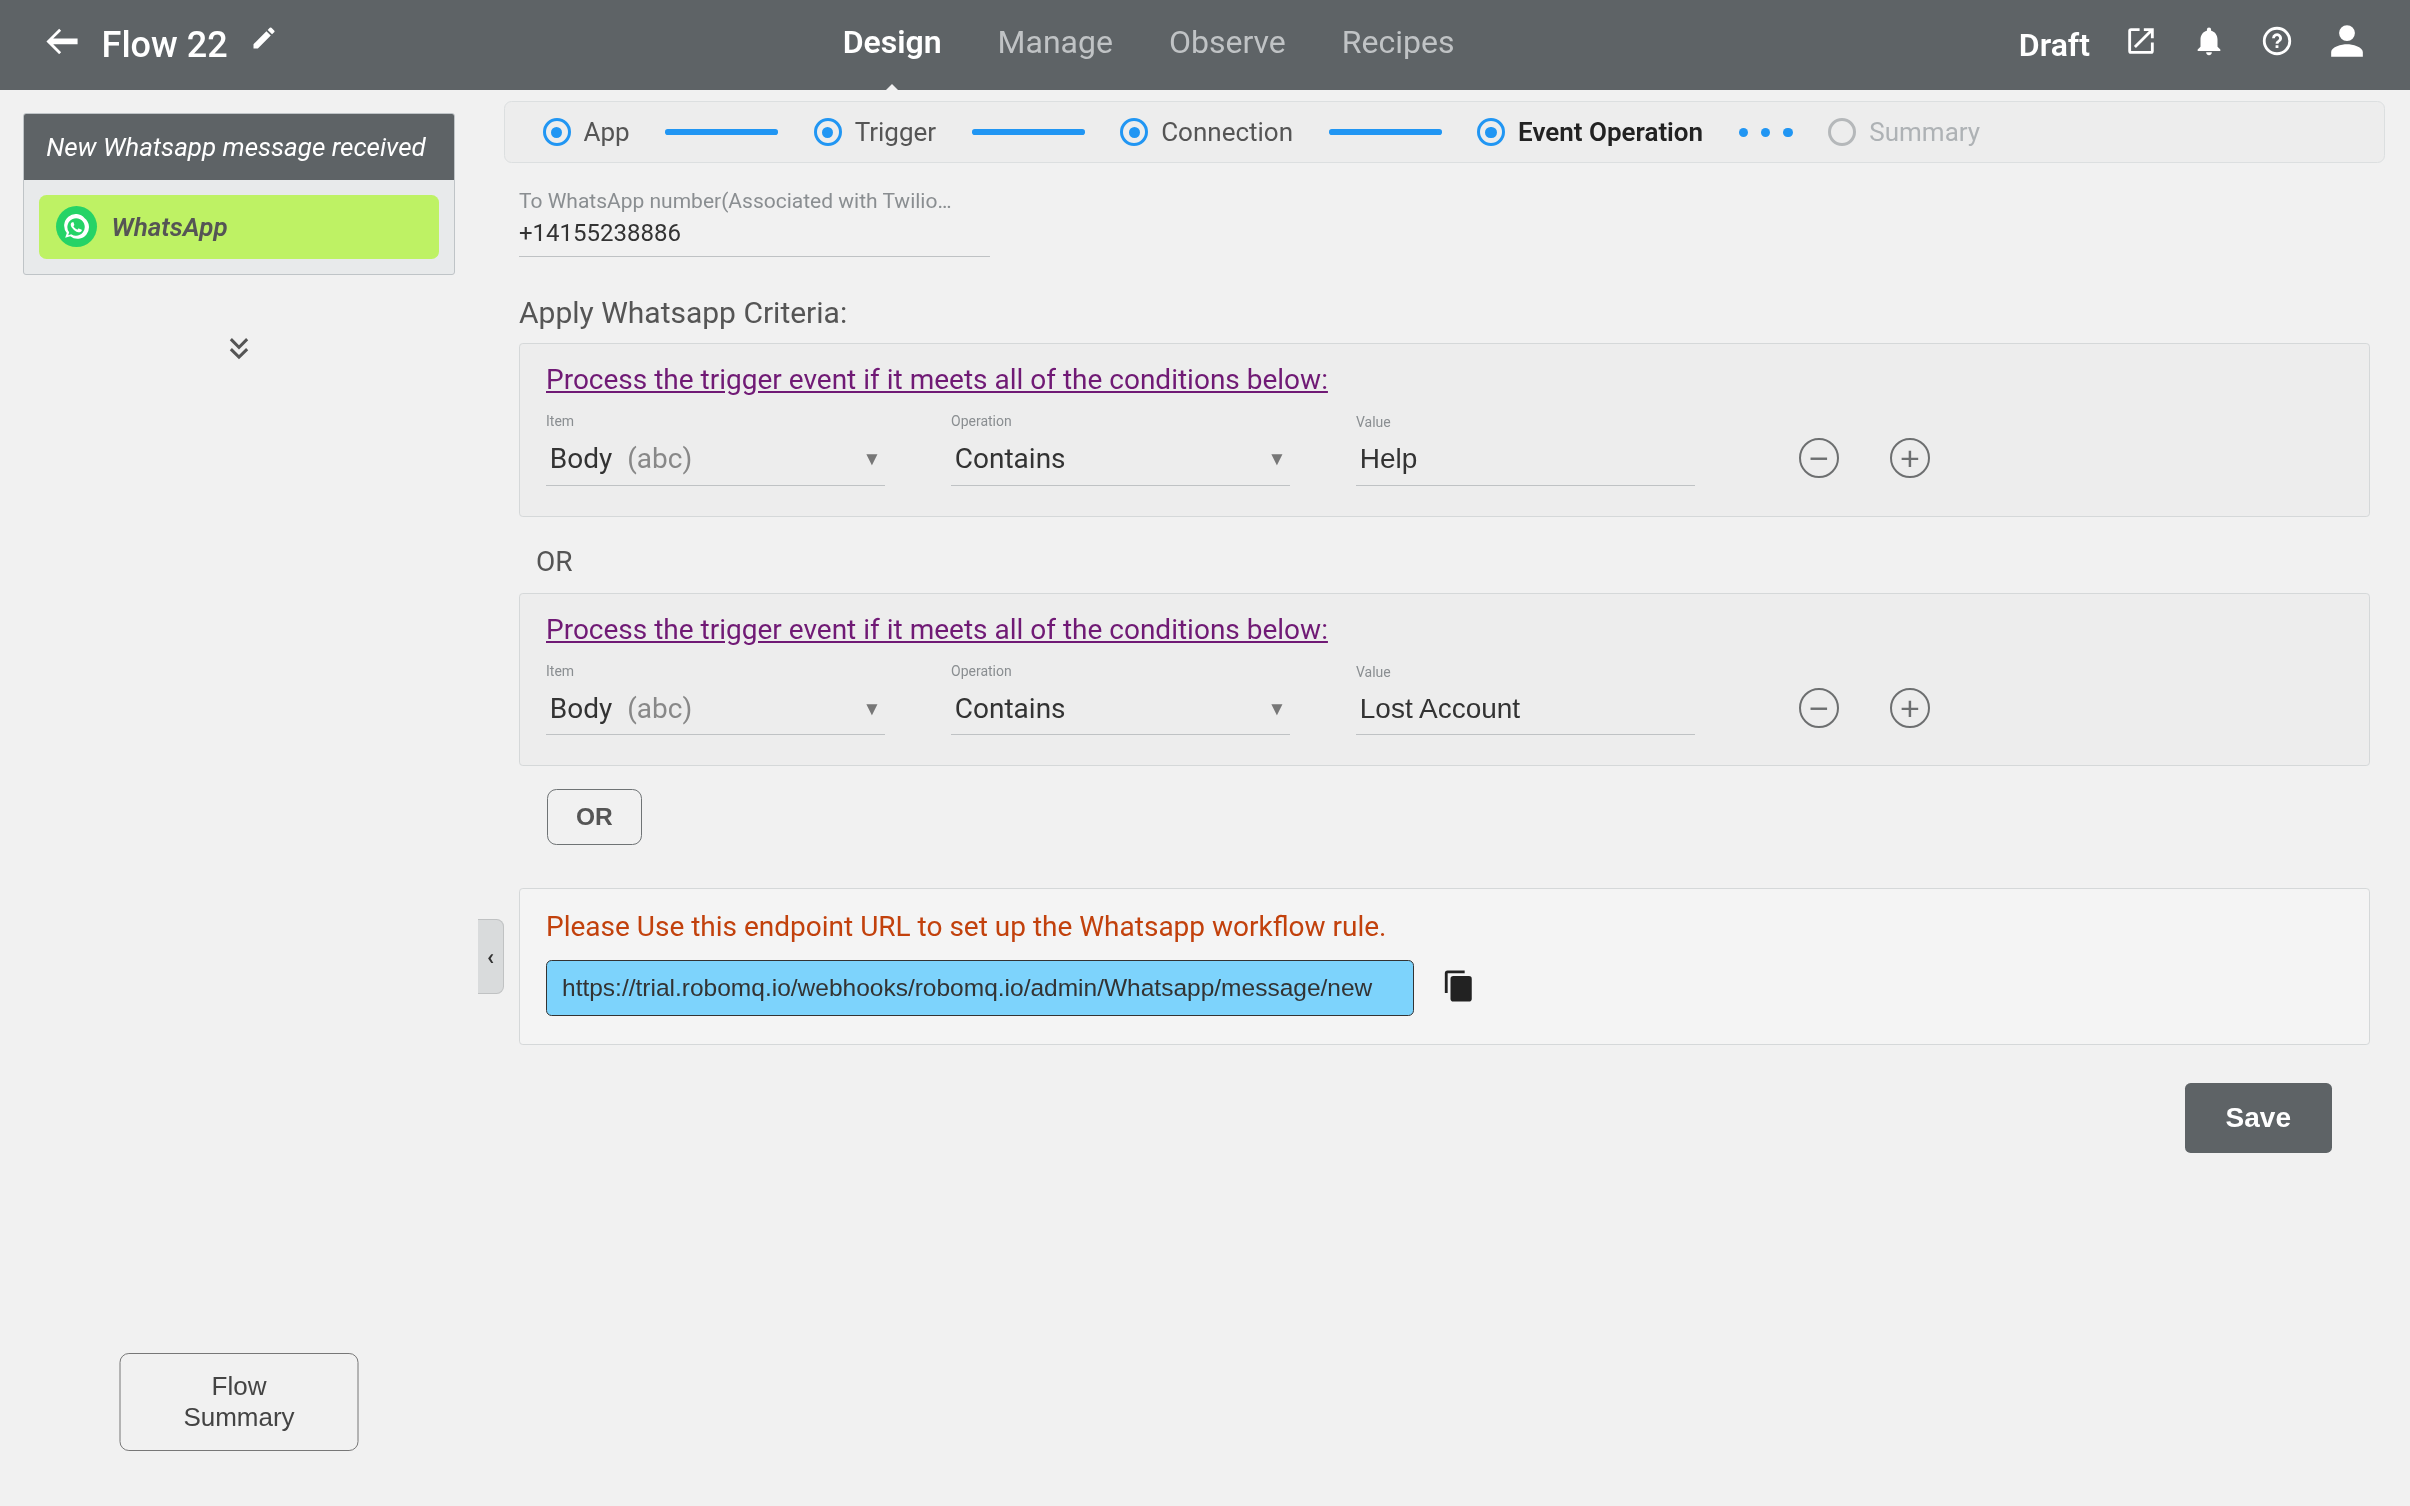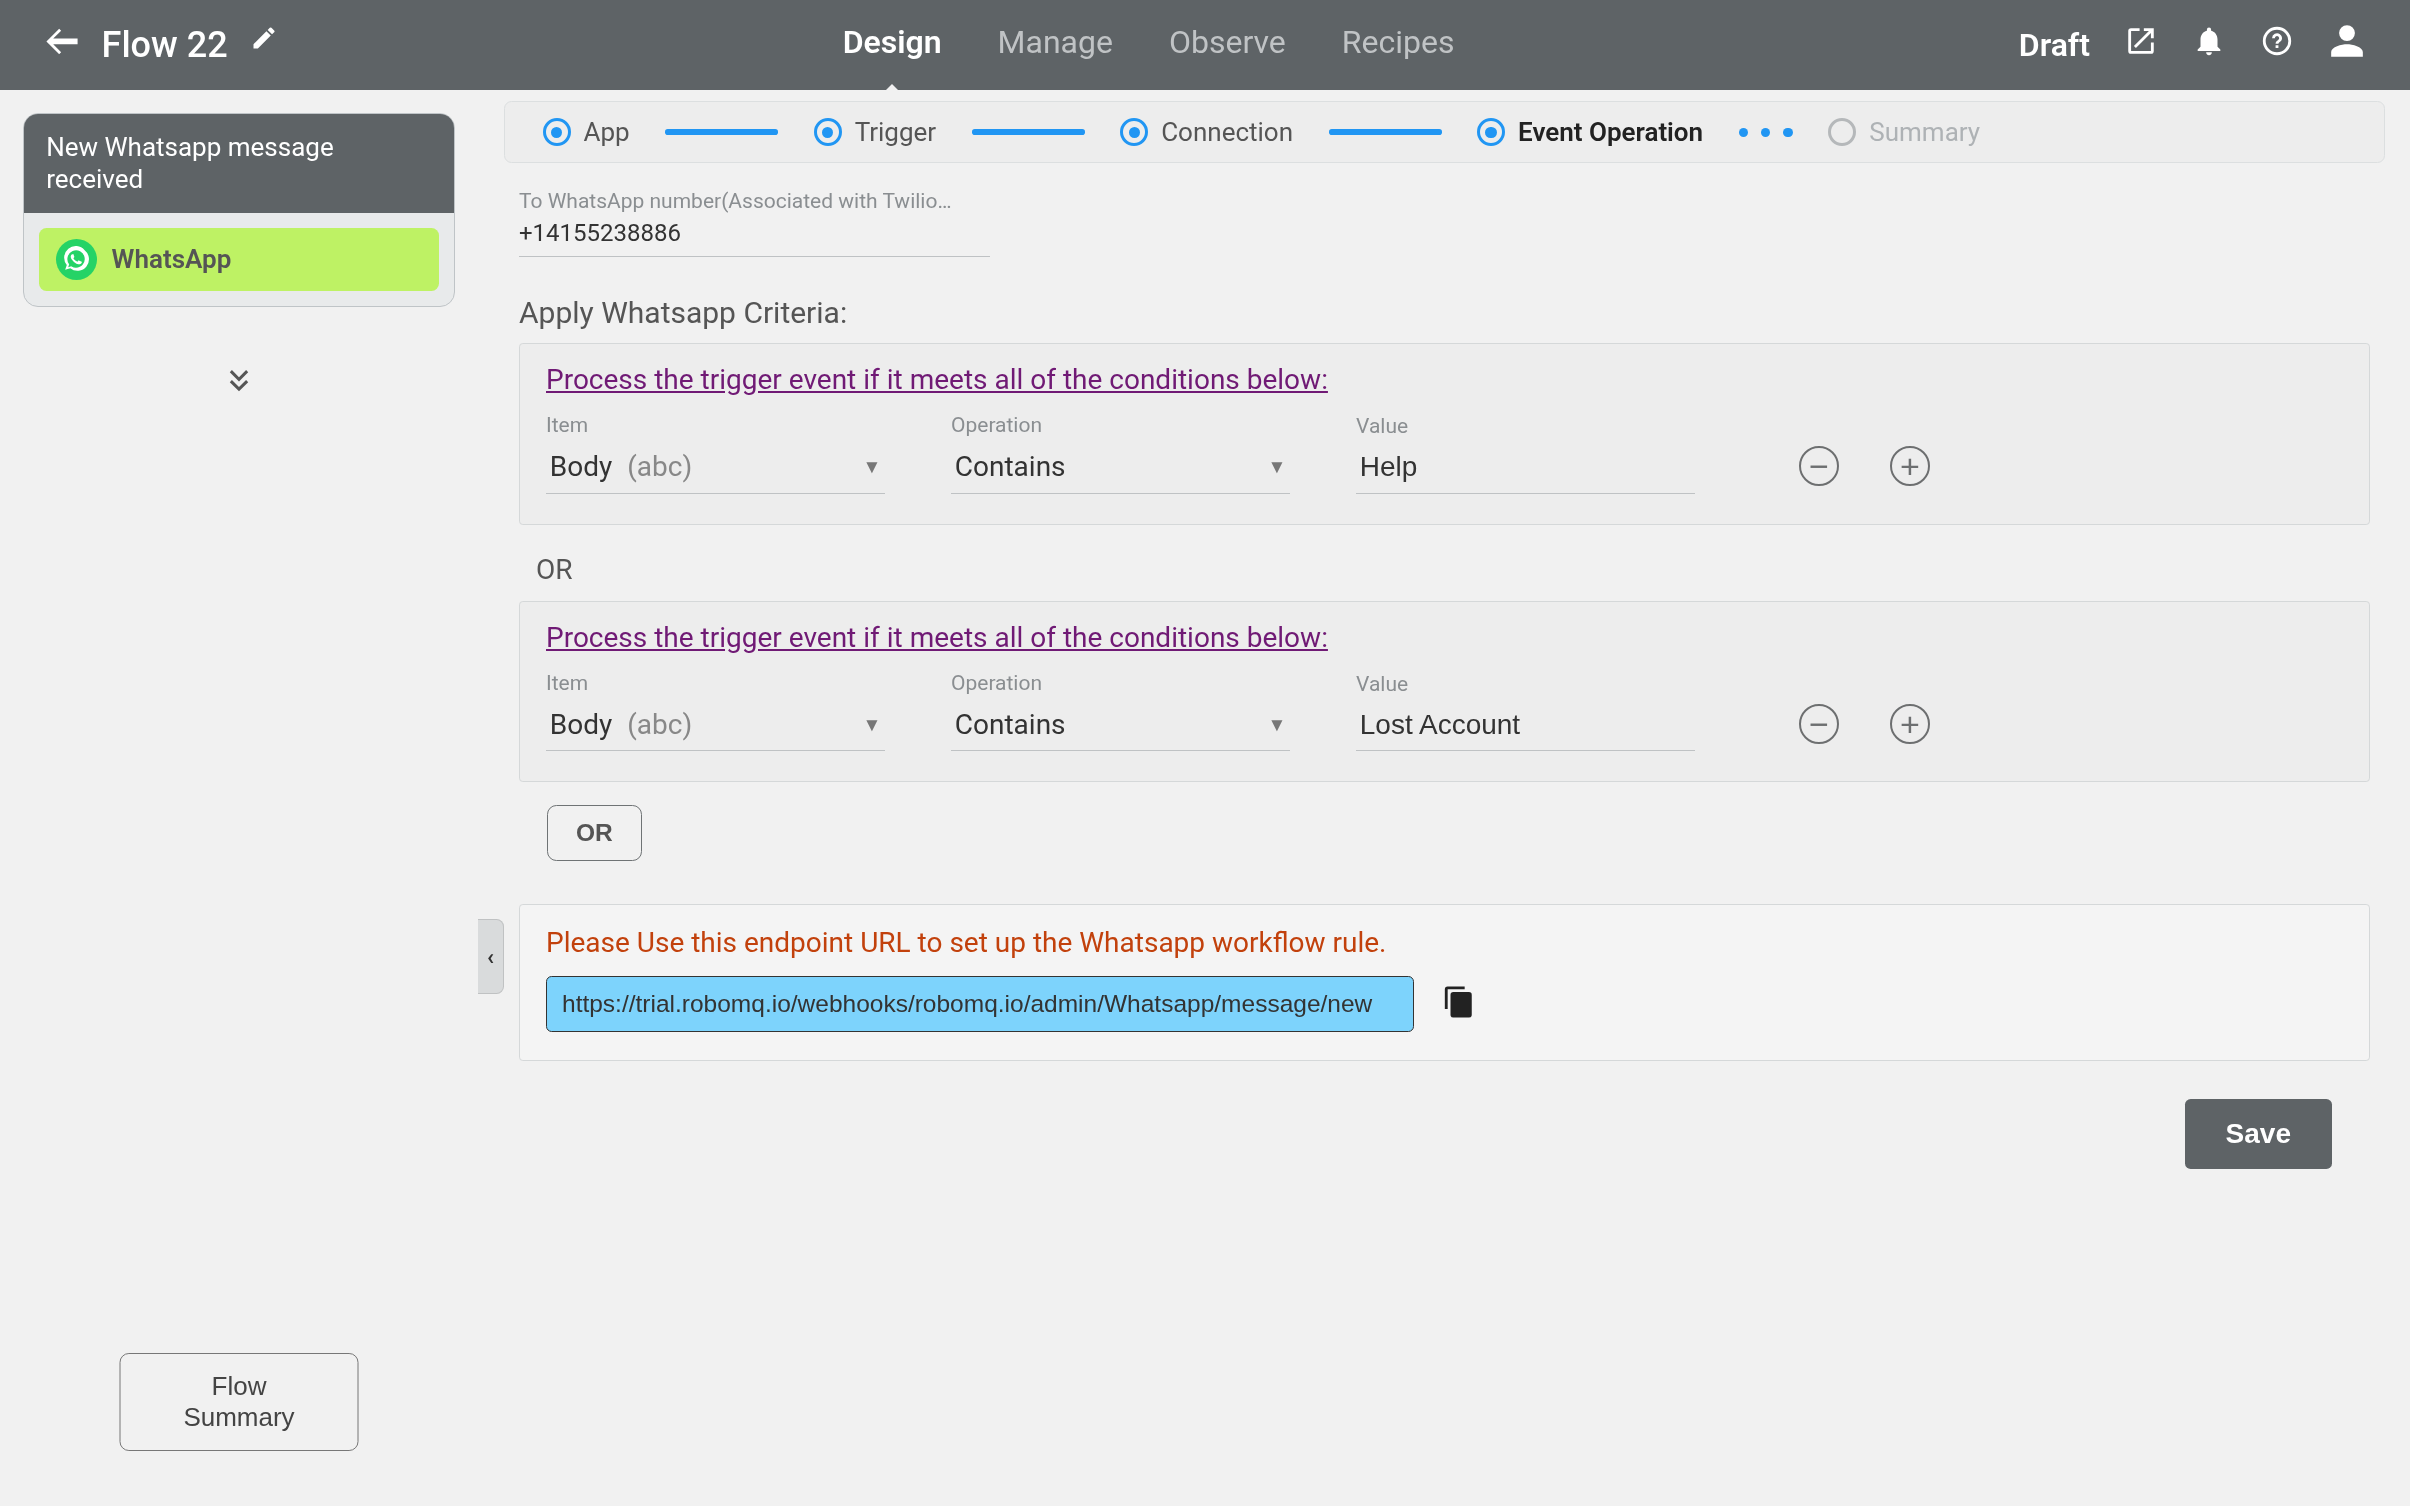--- a/index.html
+++ b/index.html
@@ -14,21 +14,21 @@
   .topbar-tab { font-size: 32px; color: #c0c3c5; cursor: pointer; position: relative; padding-bottom: 5.6px; }
   .topbar-tab.active { color: #fff; font-weight: 600; }
   .topbar-tab.active::after { content: ""; position: absolute; left: 50%; transform: translateX(-50%); bottom: -30px; width: 0; height: 0; border-left: 13px solid transparent; border-right: 13px solid transparent; border-bottom: 13px solid #f1f1f1; z-index: 5; }
   .topbar-right { display: flex; align-items: center; gap: 34px; }
   .draft-label { font-size: 32px; font-weight: 600; }
   .topbar-icon { font-size: 34px; cursor: pointer; }
   .topbar-icon svg { fill: #fff; }
   
   .main { display: flex; height: calc(100% - 90px); }
   .sidebar { width: 478px; background: #f1f1f1; padding: 22.6px; display: flex; flex-direction: column; position: relative; }
-  .trigger-card { border: 1.9px solid #bfc4c7; border-radius: 15px; overflow: hidden; background: #e8eaeb; }
+  .trigger-card { border: 1.9px solid #bfc4c7; border-radius: 3px; overflow: hidden; background: #e8eaeb; font-style: italic; }
   .trigger-card-header { background: #5e6366; color: #fff; padding: 17px 22.6px; font-size: 26px; line-height: 1.25; }
   .trigger-card-body { padding: 15px; }
   .app-pill { background: #bef264; border-radius: 7.5px; padding: 11.3px 17px; display: flex; align-items: center; gap: 15px; }
   .whatsapp-icon { width: 41px; height: 41px; border-radius: 50%; background: #25d366; display: flex; align-items: center; justify-content: center; }
   .whatsapp-icon svg { fill: #fff; width: 26px; height: 26px; }
   .app-pill-label { font-size: 26px; color: #555; font-weight: 600; }
   .chevron-down-double { text-align: center; margin-top: 56px; font-size: 34px; color: #555; cursor: pointer; }
   .flow-summary-btn { position: absolute; bottom: 56px; left: 50%; transform: translateX(-50%); border: 1.9px solid #777; border-radius: 9.4px; background: transparent; padding: 17px 32px; font-size: 26px; color: #444; cursor: pointer; font-weight: 500; }
   .collapse-handle { position: absolute; right: -26px; top: 829px; width: 26px; height: 75px; background: #d9dbdc; border: 0.9px solid #c0c2c3; border-left: none; border-radius: 0 7.5px 7.5px 0; display:flex; align-items:center; justify-content:center; color:#333; font-size:22.6px; font-weight:700; cursor:pointer; z-index: 3;}
   
@@ -48,21 +48,21 @@
   
   .form-area { padding: 0 15px; }
   .mini-field { width: 471px; margin-bottom: 38px; }
   .mini-label { font-size: 21px; color: #8a8e91; white-space: nowrap; overflow: hidden; text-overflow: ellipsis; max-width: 433px; }
   .mini-value { font-size: 24px; color: #333; border-bottom: 1.9px solid #bfc2c4; padding: 5.6px 0 9.4px 0; }
   .section-title { font-size: 30px; color: #555; margin: 19px 0 13px 0; }
   .criteria-box { border: 1.4px solid #d5d8d9; background: #ededed; border-radius: 3.8px; padding: 19px 26px 30px 26px; }
   .criteria-caption { font-size: 28px; color: #701a75; margin-bottom: 17px; text-decoration: underline; }
   .criteria-row { display: flex; align-items: flex-end; gap: 66px; }
   .field { display: flex; flex-direction: column; }
-  .field-label { font-size: 21px; color: #8a8e91; margin-bottom: 5.6px; }
+  .field-label { font-size: 14px; color: #8a8e91; margin-bottom: 5.6px; }
   .select-line { display:flex; align-items:center; justify-content:space-between; gap: 19px; width: 339px; border-bottom: 1.9px solid #bfc2c4; padding: 7.5px 3.8px 9.4px 3.8px; cursor: pointer; }
   .select-text { font-size: 28px; color: #333; display:flex; gap: 15px; }
   .select-text .type-hint { color: #888; }
   .caret { font-size: 19px; color: #777; }
   .text-line { width: 339px; border-bottom: 1.9px solid #bfc2c4; padding: 7.5px 3.8px 9.4px 3.8px; }
   .text-line input { border:none; background:transparent; font-size:28px; color:#333; width:100%; outline:none; }
   .row-actions { display:flex; gap: 51px; margin-left: 38px; align-items: center; padding-bottom: 7.5px; }
   .round-btn { width: 40px; height: 40px; border-radius: 50%; border: 2.8px solid #6d6f70; display:flex; align-items:center; justify-content:center; color:#6d6f70; font-size:34px; line-height:1; cursor:pointer; background:transparent; font-weight:400; }
   .or-separator { font-size: 28px; color: #555; margin: 28px 0 15px 17px; }
   .or-button { display:inline-block; border: 1.9px solid #6f7375; border-radius: 9.4px; padding: 13px 28px; font-size:24.5px; font-weight:700; color:#555; background:transparent; cursor:pointer; margin: 22.6px 0 0 28px; }

